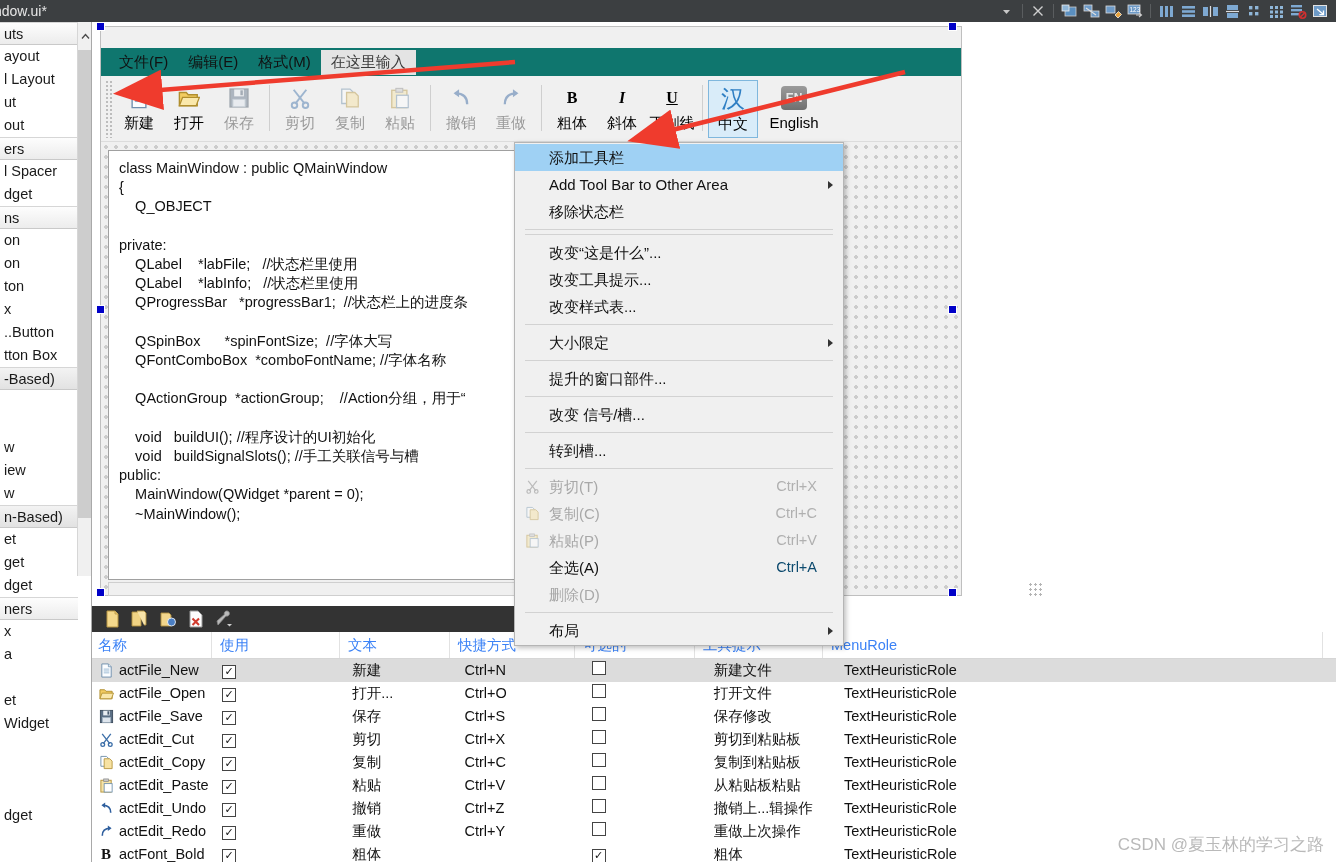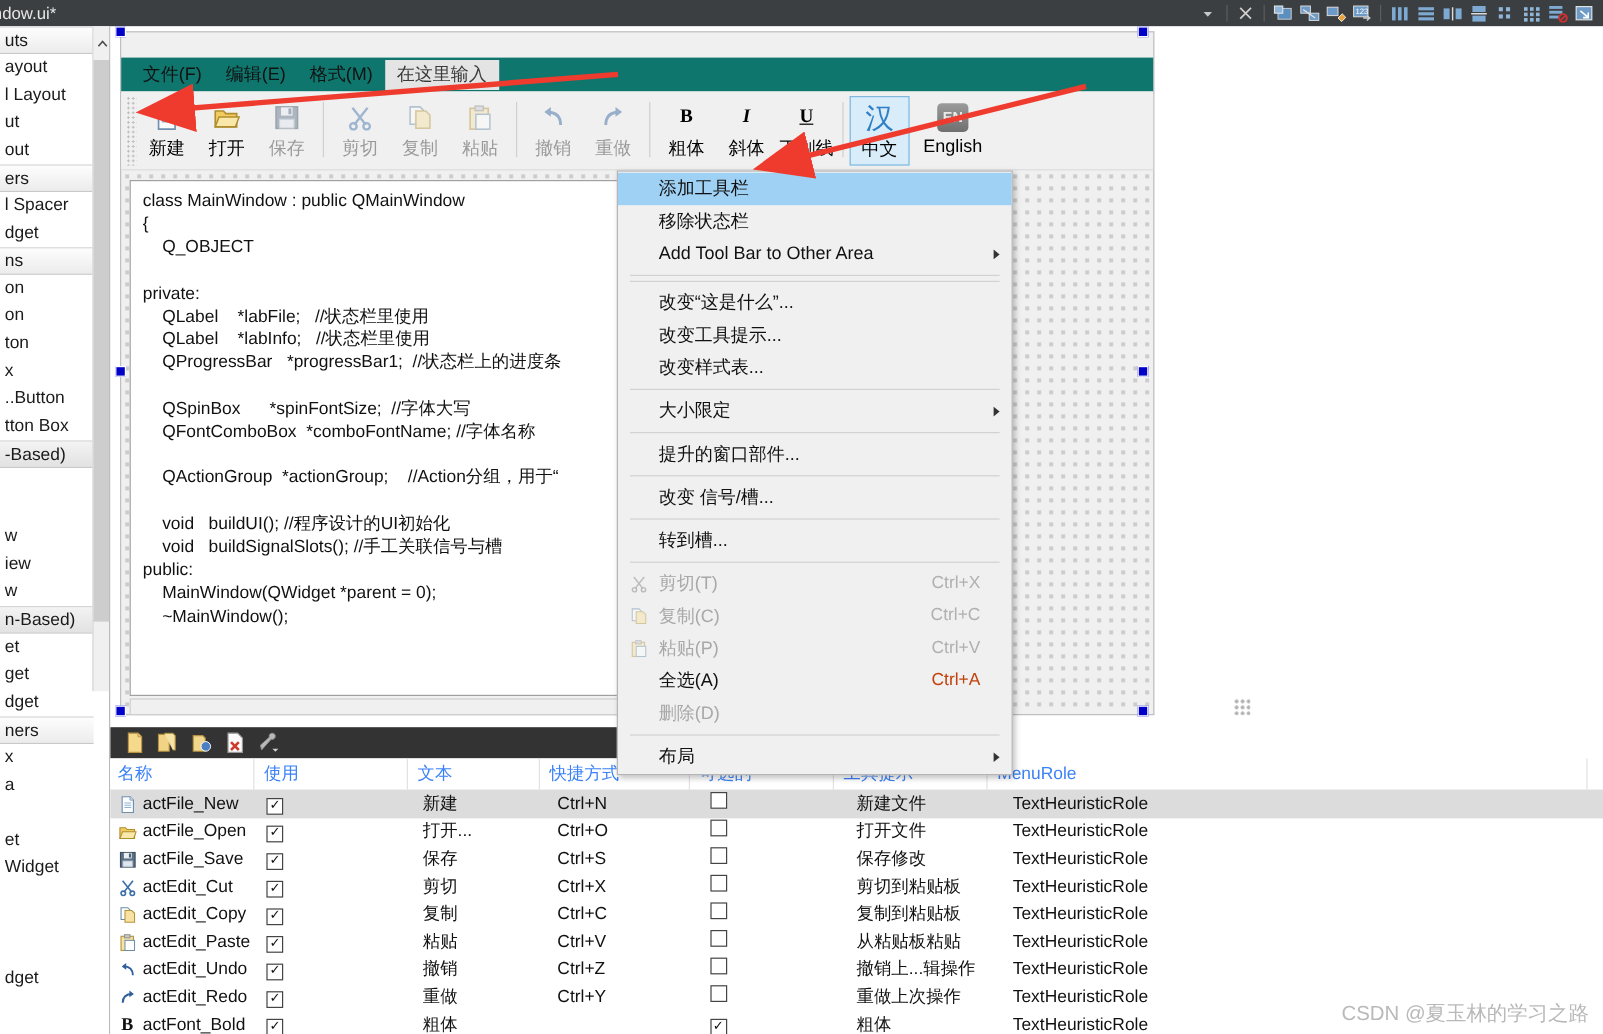--- a/index.html
+++ b/index.html
@@ -160,21 +160,21 @@
   }
   .mi {
     position: relative; height: 27px; line-height: 27px;
     padding-left: 34px; padding-right: 26px;
     font-size: 15px; color: #111; white-space: nowrap;
     display: flex; align-items: center;
   }
   .mi.hl { background: #9fd1f4; }
   .mi.dim { color: #a8a8a8; }
   .mi .sc {
-    margin-left: auto; font-size: 14.5px; color: #c2410c; padding-left: 20px;
+    margin-left: auto; font-size: 14.5px; color: #0c4a6e; padding-left: 20px;
   }
   .mi.dim .sc { color: #b0b0b0; }
   .mi .arrow {
     position: absolute; right: 10px; top: 50%; transform: translateY(-50%);
     width: 0; height: 0; border-left: 5px solid #333;
     border-top: 4px solid transparent; border-bottom: 4px solid transparent;
   }
   .mi .mico {
     position: absolute; left: 8px; top: 50%; transform: translateY(-50%);
     width: 18px; height: 18px; display: flex; align-items: center; justify-content: center;
@@ -559,25 +559,25 @@
     <div class="handle" style="left:856px; top:283px;"></div>
     <div class="handle" style="left:4px;   top:566px;"></div>
     <div class="handle" style="left:856px; top:566px;"></div>
   </div>
 
   <div id="ctxmenu">
       <div class="mi hl">
         <span>添加工具栏</span>
       </div>
       <div class="mi">
-        <span>移除状态栏</span>
-      </div>
-      <div class="mi">
         <span>Add Tool Bar to Other Area</span>
         <span class="arrow"></span>
+      </div>
+      <div class="mi">
+        <span>移除状态栏</span>
       </div>
       <div class="msep"></div>
       <div class="msep"></div>
       <div class="mi">
         <span>改变“这是什么”...</span>
       </div>
       <div class="mi">
         <span>改变工具提示...</span>
       </div>
       <div class="mi">

